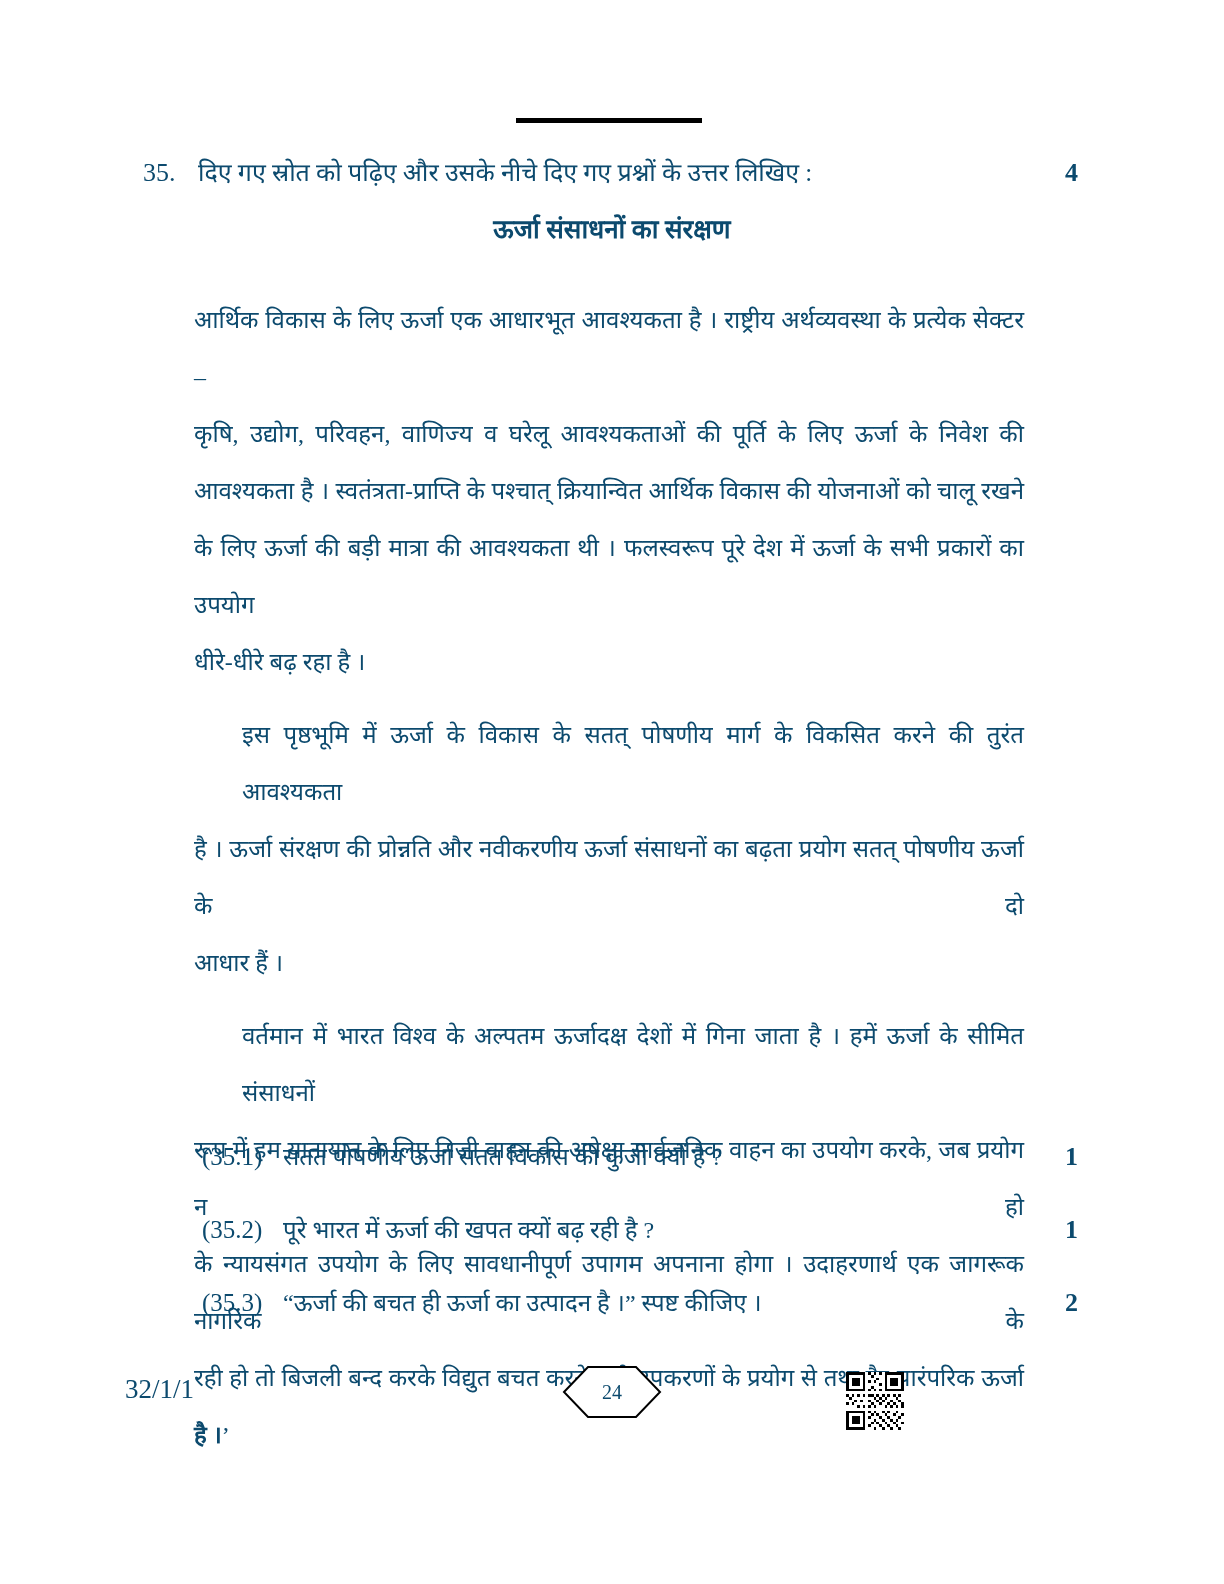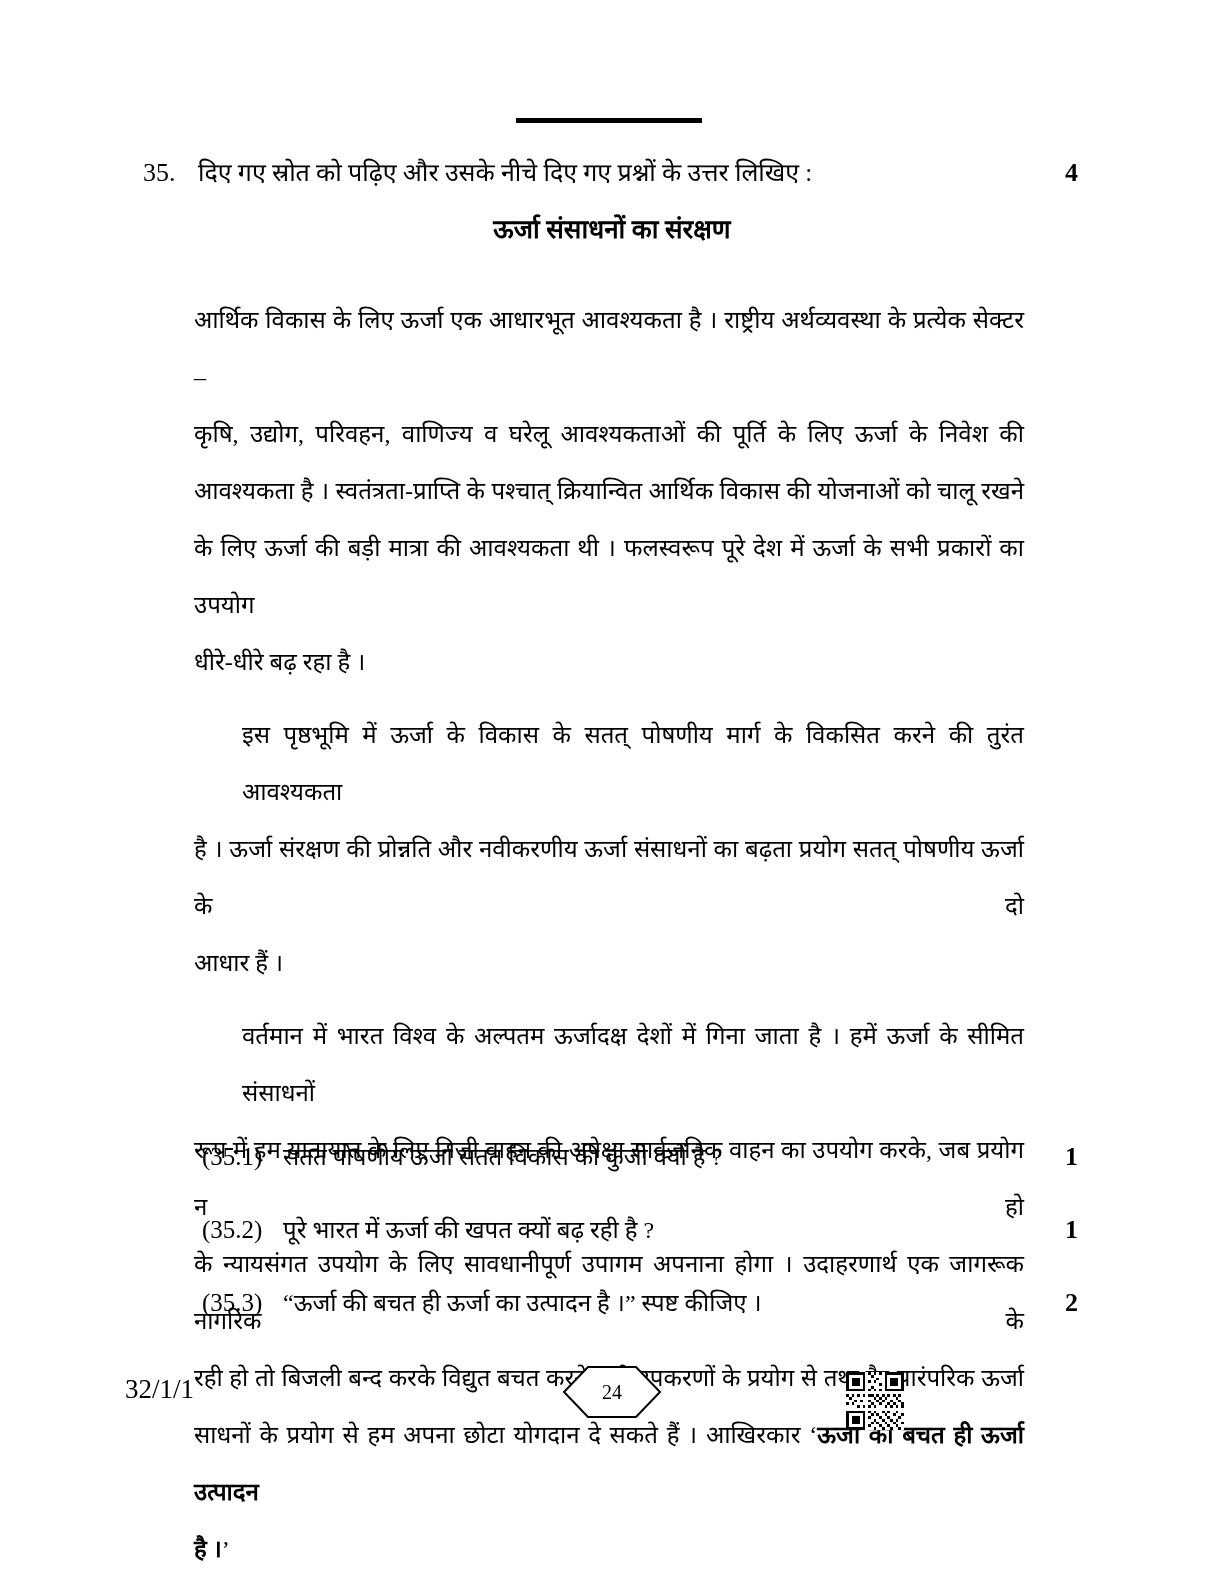--- a/index.html
+++ b/index.html
@@ -5,21 +5,21 @@
   html, body {
     margin: 0;
     padding: 0;
     background: #ffffff;
   }
   .page {
     position: relative;
     width: 1224px;
     height: 1584px;
     background: #ffffff;
-    color: #000000;
+    color: #0c4a6e;
     font-family: "Liberation Serif", "DejaVu Serif", serif;
     overflow: hidden;
   }
   .top-rule {
     position: absolute;
     left: 516px;
     top: 118px;
     width: 186px;
     height: 5px;
     background: #000000;
@@ -177,21 +177,20 @@
       <div class="para">
         <div class="line justify indent"><span>इस पृष्ठभूमि में ऊर्जा के विकास के सतत् पोषणीय मार्ग के विकसित करने की तुरंत आवश्यकता</span></div>
         <div class="line justify"><span>है । ऊर्जा संरक्षण की प्रोन्नति और नवीकरणीय ऊर्जा संसाधनों का बढ़ता प्रयोग सतत् पोषणीय ऊर्जा के दो</span></div>
         <div class="line"><span>आधार हैं ।</span></div>
       </div>
       <div class="para">
         <div class="line justify indent"><span>वर्तमान में भारत विश्व के अल्पतम ऊर्जादक्ष देशों में गिना जाता है । हमें ऊर्जा के सीमित संसाधनों</span></div>
         <div class="line justify"><span>रूप में हम यातायात के लिए निजी वाहन की अपेक्षा सार्वजनिक वाहन का उपयोग करके, जब प्रयोग न हो</span></div>
         <div class="line justify"><span>के न्यायसंगत उपयोग के लिए सावधानीपूर्ण उपागम अपनाना होगा । उदाहरणार्थ एक जागरूक नागरिक के</span></div>
         <div class="line justify"><span>रही हो तो बिजली बन्द करके विद्युत बचत करने वाले उपकरणों के प्रयोग से तथा गैर-पारंपरिक ऊर्जा</span></div>
-        <div class="line justify"><span>साधनों के प्रयोग से हम अपना छोटा योगदान दे सकते हैं । आखिरकार ‘</span><span class="seg-bold">ऊर्जा की बचत ही ऊर्जा उत्पादन</span></div>
         <div class="line"><span class="seg-bold">है ।</span><span>’</span></div>
       </div>
     </div>
 
   <div class="sub-questions">
       <div class="subq">
         <span class="subq-num">(35.1)</span>
         <span class="subq-text">सतत पोषणीय ऊर्जा सतत विकास की कुंजी क्यों है ?</span>
         <span class="subq-marks">1</span>
       </div>

